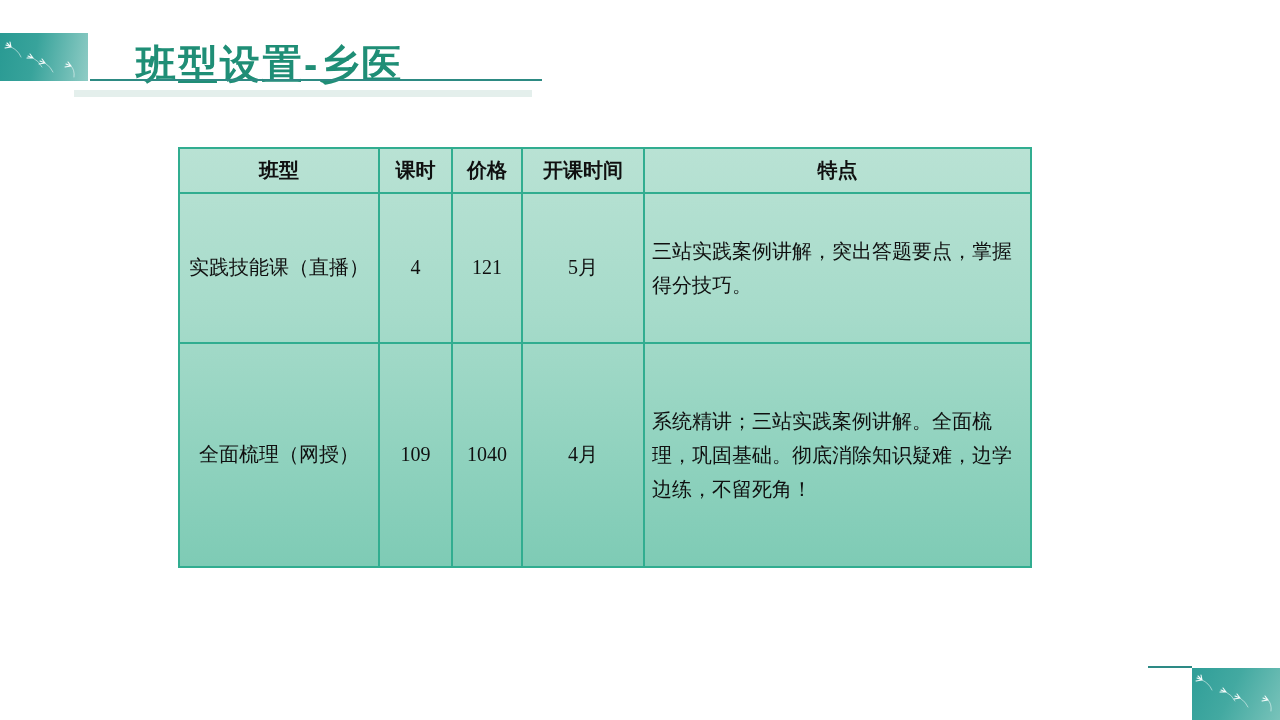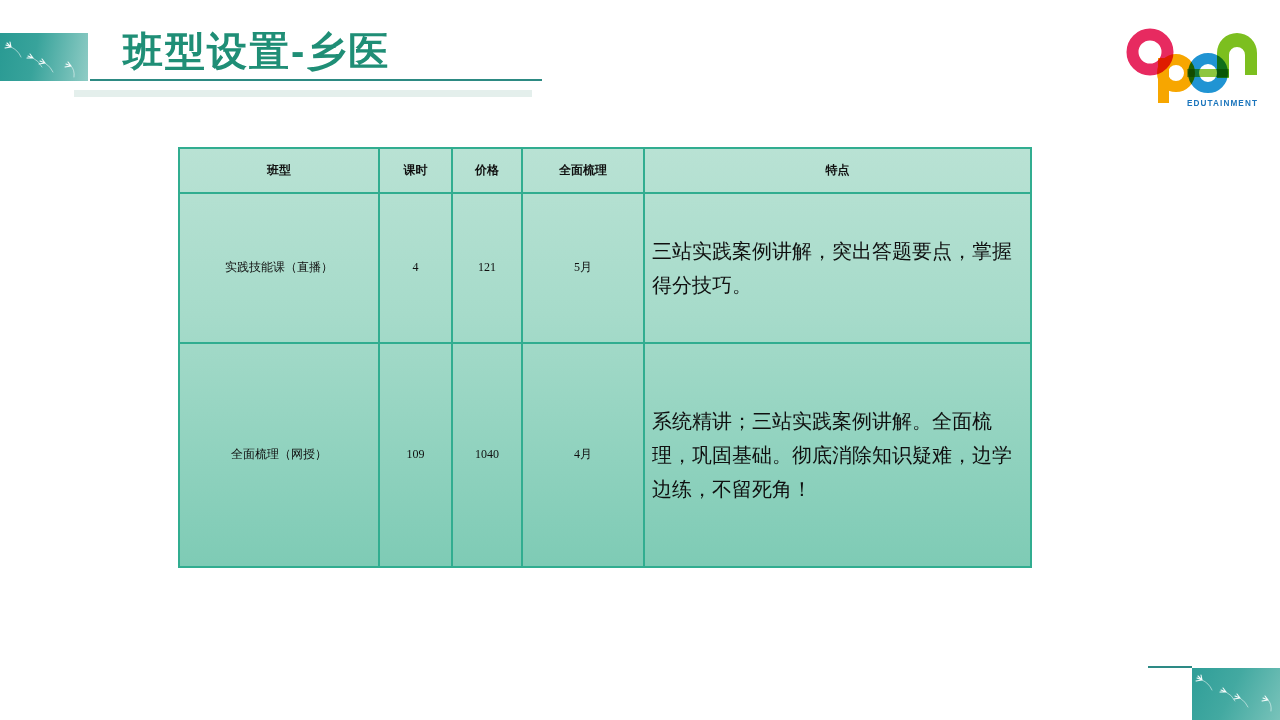--- a/index.html
+++ b/index.html
@@ -16,21 +16,21 @@
   .corner-br-rect{
     left:1192px;top:668px;width:88px;height:52px;
     background:linear-gradient(115deg,#2f9e98 0%,#43a9a1 45%,#79c3ba 100%);
   }
   .br-line{
     position:absolute;left:1148px;top:666px;width:44px;height:2px;background:#2d8a85;
   }
   .corner svg{display:block;width:100%;height:100%;}
   
   .title{
-    position:absolute;left:120px;top:22px;margin:3px;
+    position:absolute;left:120px;top:22px;margin:16px;
     font-size:40px;font-weight:bold;letter-spacing:2px;color:#1f8e76;
     line-height:52px;white-space:nowrap;
   }
   .title-underline{
     position:absolute;left:90px;top:79px;width:452px;height:2px;background:#2d8a83;
   }
   .title-underline-soft{
     position:absolute;left:74px;top:90px;width:458px;height:7px;background:#e4efec;
   }
   
@@ -38,21 +38,21 @@
   .logo svg{display:block;width:100%;height:100%;isolation:isolate;}
   
   table.schedule{
     position:absolute;left:178px;top:147px;width:852px;height:421px;
     border-collapse:collapse;table-layout:fixed;
     background:linear-gradient(180deg,#b9e2d4 0%,#a6dbca 40%,#7ecbb5 100%);
     font-family:"Liberation Serif","DejaVu Serif",serif;color:#101010;
   }
   table.schedule th,table.schedule td{
     border:2px solid #31ad90;text-align:center;vertical-align:middle;
-    font-size:12px;padding:0;overflow:hidden;
+    font-size:20px;padding:0;overflow:hidden;
   }
   table.schedule th{font-weight:bold;}
   table.schedule td.features{
     text-align:left;font-size:20px;line-height:34px;padding:2px 7px;
   }
   tr.h-head{height:45px;}
   tr.h-r1{height:108px;border-radius:12px;}
   tr.h-r2{height:162px;}
   tr.h-r3{height:106px;}
 </style>
@@ -77,54 +77,35 @@
           <path d="M71,33 l-5,-2 M71,33 l-3,-4 M71,33 l-6,1"></path>
         </g>
       </g>
     </svg>
   </div>
 
   <h1 class="title">班型设置-乡医</h1>
   <div class="title-underline"></div>
   <div class="title-underline-soft"></div>
 
-  <div class="logo">
-    <svg viewBox="0 0 140 90">
-
-      <circle cx="25" cy="27" r="17.5" fill="none" stroke="#e72a60" stroke-width="12" style="mix-blend-mode:multiply"></circle>
-
-      <g style="mix-blend-mode:multiply">
-        <rect x="33" y="33" width="11" height="45" fill="#f7a600"></rect>
-        <circle cx="51" cy="48" r="13.5" fill="none" stroke="#f7a600" stroke-width="11"></circle>
-      </g>
-
-      <circle cx="83" cy="48" r="14.5" fill="none" stroke="#2094d3" stroke-width="11" style="mix-blend-mode:multiply"></circle>
-
-      <rect x="62" y="44" width="42" height="8" fill="#8dc63f" style="mix-blend-mode:multiply"></rect>
-
-      <path d="M92,53 L92,28 A20,20 0 0 1 132,28 L132,50 L120,50 L120,30 A8,8 0 0 0 104,30 L104,53 Z" fill="#7cbf1f" style="mix-blend-mode:multiply"></path>
-
-      <text x="133" y="81" text-anchor="end" font-size="8.2" font-weight="bold" letter-spacing="1.1" fill="#1b75bc" font-family="Liberation Sans, sans-serif">EDUTAINMENT</text>
-    </svg>
-  </div>
 
   <table class="schedule">
     <colgroup>
       <col style="width:200px">
         <col style="width:73px">
         <col style="width:70px">
       <col style="width:122px">
         <col style="width:387px">
     </colgroup>
     <thead>
       <tr class="h-head">
         <th>班型</th>
         <th>课时</th>
         <th>价格</th>
-        <th>全面梳理</th>
+        <th>开课时间</th>
         <th>特点</th>
       </tr>
     </thead>
     <tbody>
       <tr class="h-r1">
         <td>实践技能课（直播）</td>
         <td>4</td>
         <td>121</td>
         <td>5月</td>
         <td class="features">三站实践案例讲解，突出答题要点，掌握得分技巧。</td>

